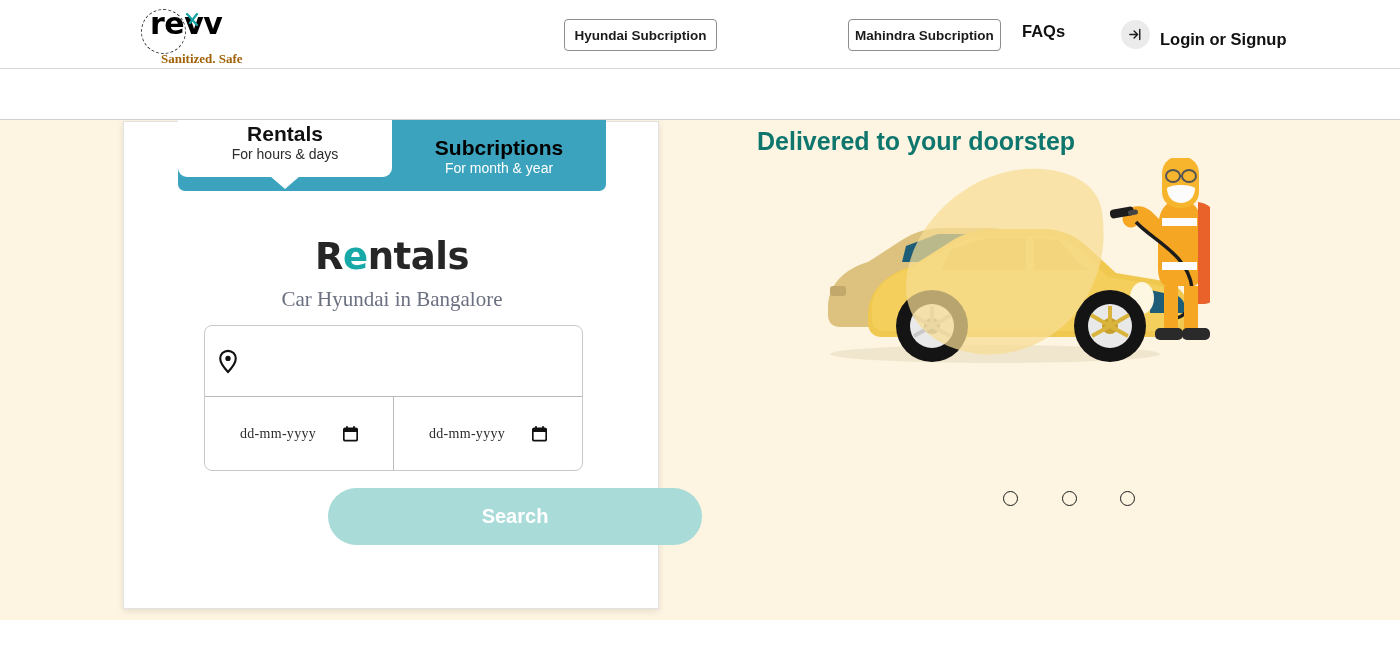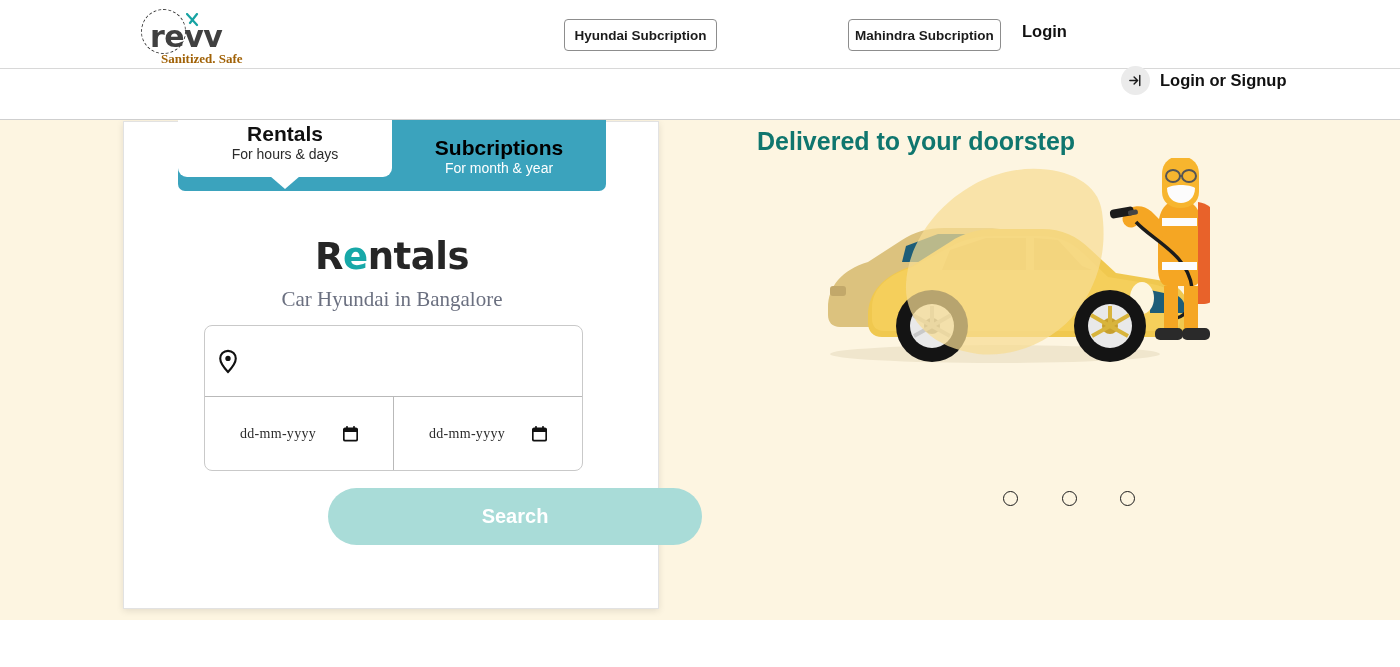--- a/index.html
+++ b/index.html
@@ -38,25 +38,25 @@
   }
   .brand-circle {
     position: absolute;
     left: 0px; top: 0px;
     width: 45px; height: 45px;
     border: 1.6px dashed #3a3a3a;
     border-radius: 50%;
   }
   .brand-word {
     position: absolute;
-    left: 9px; top: 13px;
+    left: 9px; top: 0;
     font-family: "DejaVu Sans", sans-serif;
     font-size: 30px;
     font-weight: 700;
-    color: #404040;
+    color: #000000;
     letter-spacing: -0.5px;
     line-height: 30px;
   }
   .brand-tick {
     position: absolute;
     left: 45px; top: 4px;
     width: 20px; height: 14px;
   }
   .brand-tag {
     position: absolute;
@@ -93,24 +93,23 @@
     left: 1022px; top: 22px;
     font-size: 16.5px;
     font-weight: 700;
     color: #111111;
     cursor: pointer;
   }
   .nav-login {
     position: absolute;
     left: 1121px; top: 20px;
     display: flex;
-    align-items: center;
+    align-items: flex-end;
     gap: 10px;
     cursor: pointer;
-    margin-top: 46px;
   }
   .login-icon-circle {
     width: 29px; height: 29px;
     border-radius: 50%;
     background: #ebebeb;
     display: flex;
     align-items: center;
     justify-content: center;
   }
   .nav-login-label {
@@ -365,21 +364,21 @@
       <div class="brand-word">revv</div>
       <svg class="brand-tick" viewBox="0 0 20 14">
         <path d="M1 1 L11 12 M11 1 L4 10" stroke="#17a3a3" stroke-width="2.2" fill="none" stroke-linecap="round"></path>
       </svg>
       <div class="brand-tag">Sanitized. Safe</div>
     </div>
 
     <div class="nav-pill hyundai">Hyundai Subcription</div>
     <div class="nav-pill mahindra">Mahindra Subcription</div>
 
-    <div class="nav-faqs">Login</div>
+    <div class="nav-faqs">FAQs</div>
 
     <div class="nav-login">
       <div class="login-icon-circle">
         <svg width="17" height="17" viewBox="0 0 24 24">
           <path d="M10 7 L15 12 L10 17 M4 12 H15" stroke="#1b1b1b" stroke-width="2" fill="none" stroke-linecap="round" stroke-linejoin="round"></path>
           <path d="M18 5 V19" stroke="#1b1b1b" stroke-width="2" stroke-linecap="round"></path>
         </svg>
       </div>
       <span class="nav-login-label">Login or Signup</span>
     </div>

